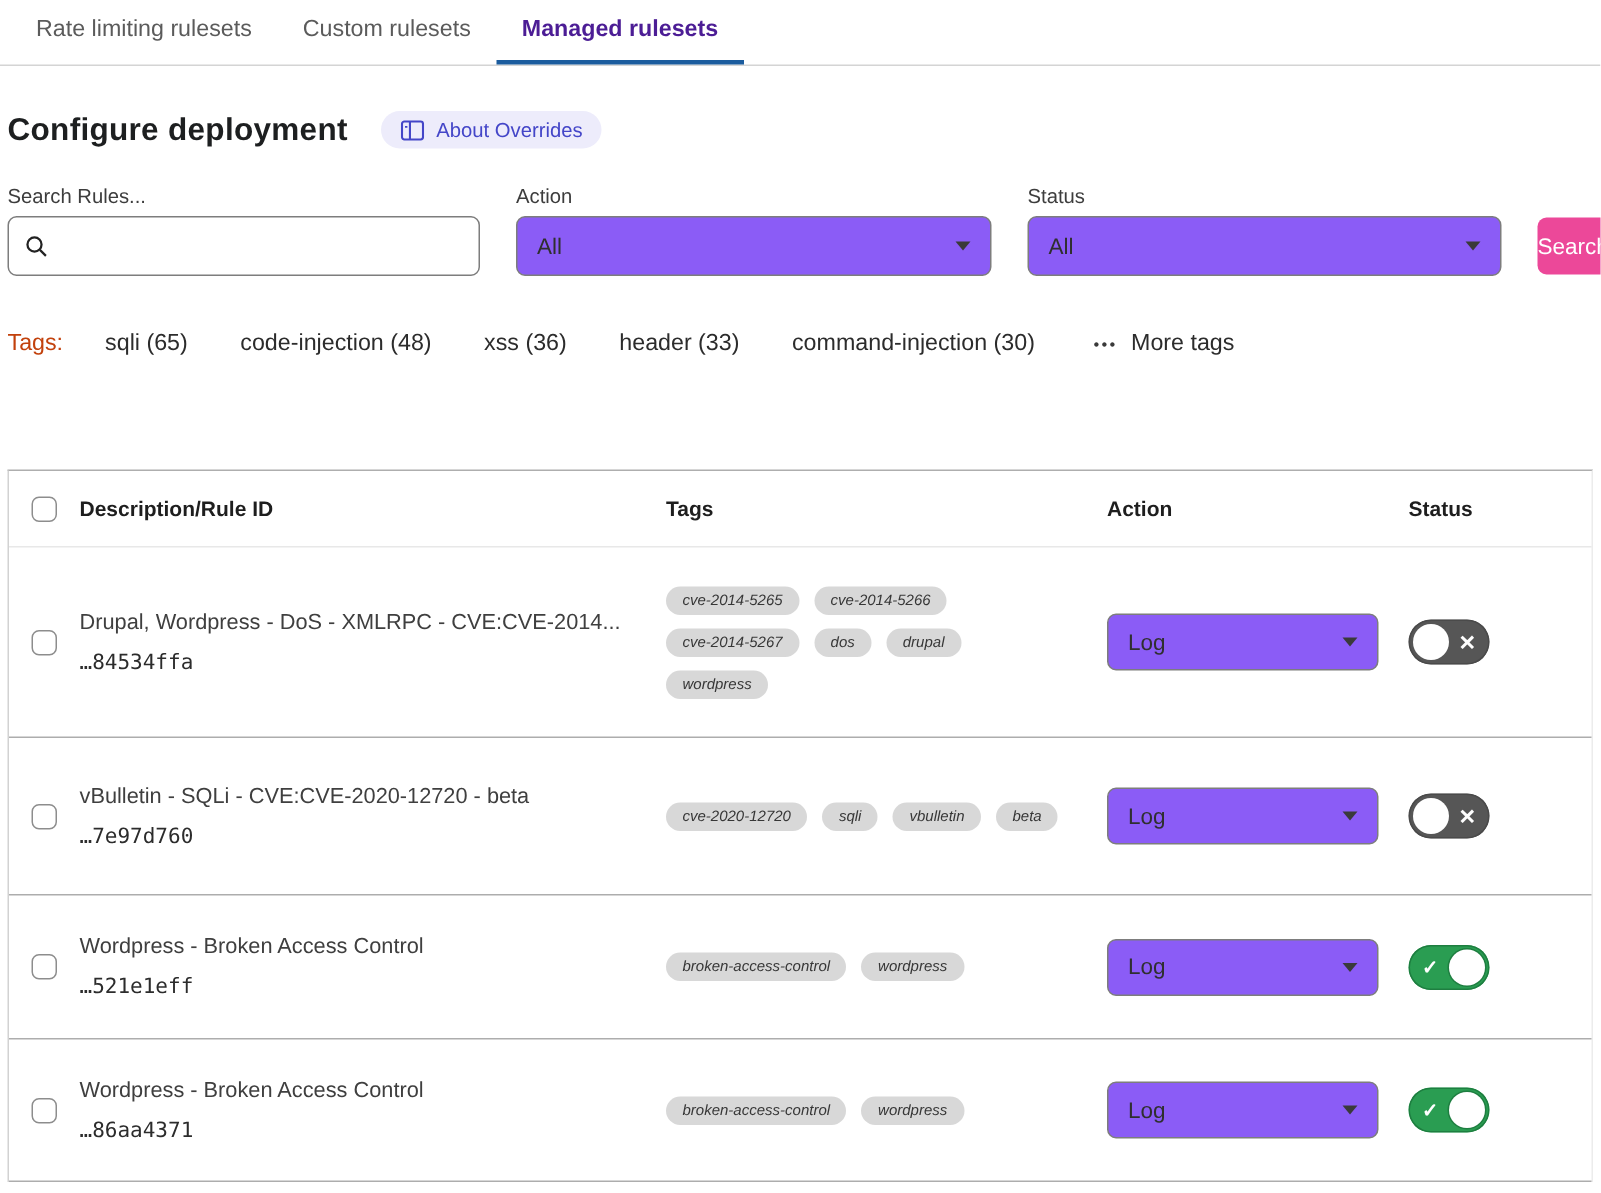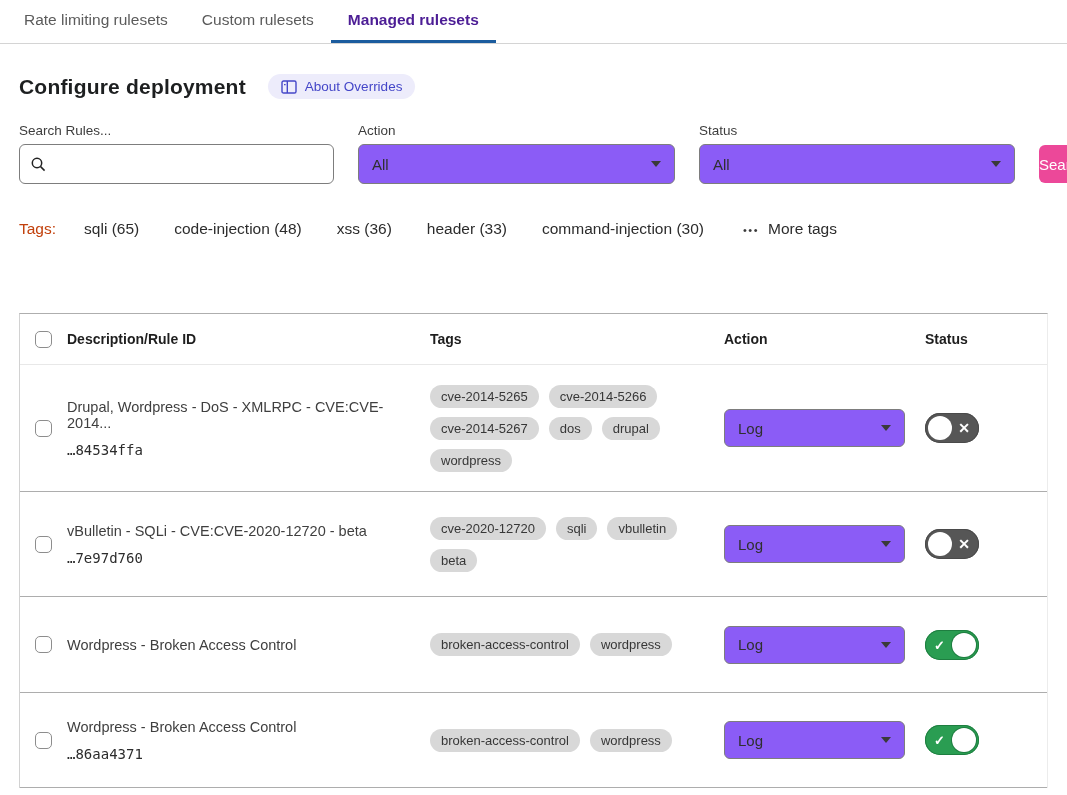--- a/index.html
+++ b/index.html
@@ -6,21 +6,21 @@
   html,body { width:1067px; height:795px; background:#fff; overflow:hidden;
     font-family:"Liberation Sans", sans-serif; color:#363636; }
 
   
   .tabbar { display:flex; align-items:stretch; border-bottom:1px solid #d4d4d4; padding-left:7px; height:44px; }
   .tab { display:flex; align-items:center; padding:0 17px; font-size:15.5px; color:#5b5b5b;
     cursor:pointer; border-bottom:3px solid transparent; }
   .tab.active { color:#4c1d95; font-weight:bold; border-bottom-color:#1b5c9e; }
 
   
-  .content { padding:0 19px; }
+  .content { padding:0 5px; }
 
   .heading-row { display:flex; align-items:center; margin-top:30px; gap:22px; }
   .page-title { font-size:21px; font-weight:bold; color:#1d1f20; letter-spacing:.2px; }
   .badge { display:inline-flex; align-items:center; gap:8px; background:#edecfb; color:#4446c8;
     font-size:13.5px; padding:5px 13px; border-radius:14px; cursor:pointer; }
   .badge svg { display:block; }
 
   
   .filters { display:flex; margin-top:24px; gap:24px; align-items:flex-end; }
   .field { display:flex; flex-direction:column; }
@@ -56,21 +56,21 @@
   .cell-tags { width:294px; flex:none; }
   .cell-action { width:201px; flex:none; }
   .cell-status { width:122px; flex:none; }
 
   .checkbox { width:17px; height:17px; border:1px solid #8d8d8d; border-radius:5px; background:#fff; cursor:pointer; }
 
   .rule-title { font-size:14.5px; color:#3f3f3f; }
   .rule-id { font-family:"DejaVu Sans Mono", monospace; font-size:14px; color:#2c2c2c; margin-top:11px; }
 
   .pill-wrap { display:flex; flex-wrap:wrap; gap:9px 10px; padding-right:30px; }
-  .pill { background:#d8d8d8; color:#373737; font-size:13px; padding:4px 11px; border-radius:12px; white-space:nowrap; }
+  .pill { background:#d8d8d8; color:#373737; font-size:10px; padding:4px 11px; border-radius:12px; white-space:nowrap;font-style:italic; }
 
   .select.w-row { width:181px; height:38px; font-size:15px; }
 
   .toggle { position:relative; width:54px; height:30px; border-radius:15px; cursor:pointer; }
   .toggle.off { background:#565656; box-shadow:inset 0 0 0 1px #4a4a4a; }
   .toggle.on  { background:#2a9d52; box-shadow:inset 0 0 0 1px #1e7e40; }
   .toggle .knob { position:absolute; top:3px; width:24px; height:24px; background:#fff; border-radius:50%; }
   .toggle.off .knob { left:3px; }
   .toggle.on  .knob { right:3px; box-shadow:0 0 0 1px #1e7e40; }
   .toggle .glyph { position:absolute; top:50%; transform:translateY(-50%); color:#fff; font-size:14px; font-weight:bold; line-height:1; }
@@ -213,20 +213,21 @@
       </div>
     </div>
   </div>
 
   <div class="row" style="min-height: 96px;">
     <div class="cell-check">
             <div class="checkbox"></div>
           </div>
     <div class="cell-desc">
       <div class="rule-title">Wordpress - Broken Access Control</div>
+      <div class="rule-id">…521e1eff</div>
     </div>
     <div class="cell-tags">
             <div class="pill-wrap">
               <span class="pill">broken-access-control</span>
               <span class="pill">wordpress</span>
             </div>
           </div>
     <div class="cell-action">
       <div class="select w-row">
         <span>Log</span>

